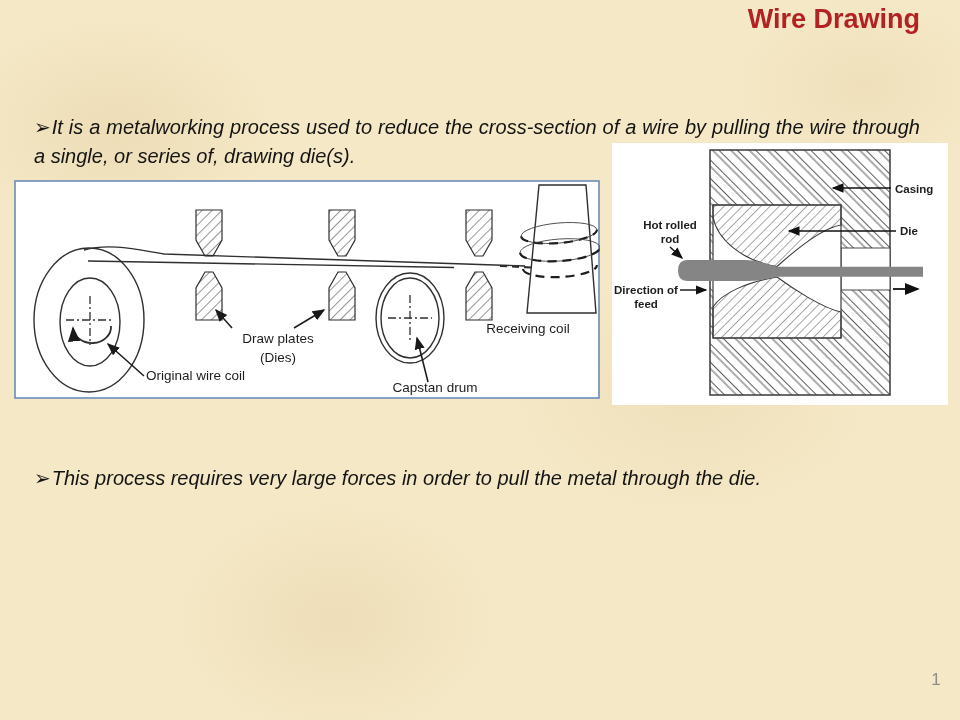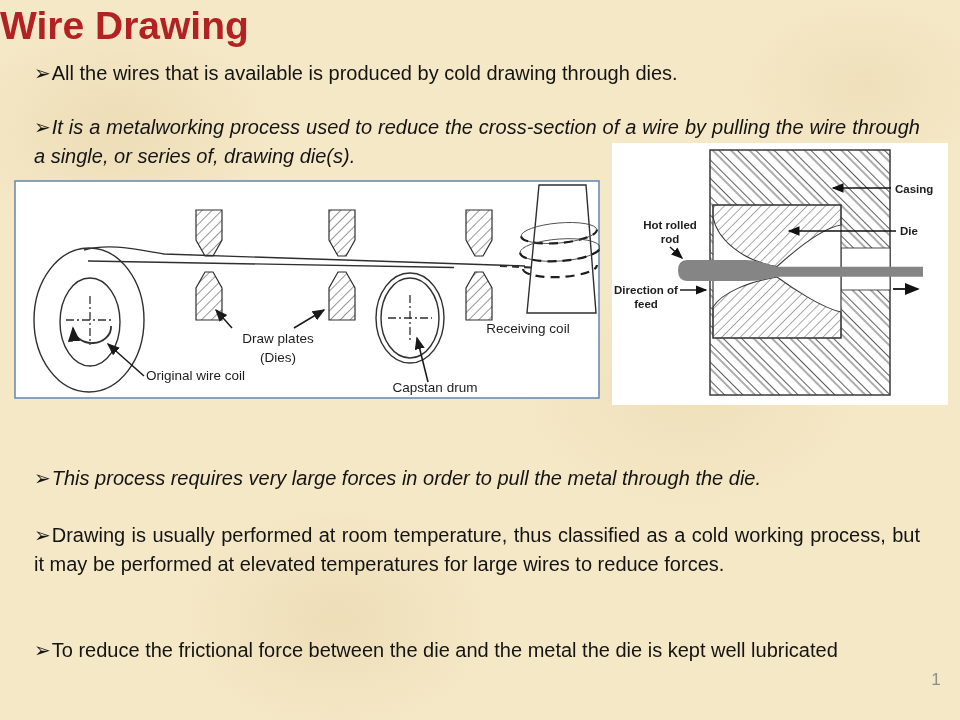--- a/index.html
+++ b/index.html
@@ -7,22 +7,22 @@
     position:relative;width:960px;height:720px;overflow:hidden;
     background-color:#f5e8c6;
     background-image:
       radial-gradient(ellipse 260px 180px at 12% 18%, rgba(208,182,130,.22), transparent 62%),
       radial-gradient(ellipse 300px 200px at 72% 55%, rgba(212,188,138,.18), transparent 60%),
       radial-gradient(ellipse 260px 190px at 35% 86%, rgba(208,182,130,.20), transparent 62%),
       radial-gradient(ellipse 220px 150px at 90% 12%, rgba(208,182,130,.16), transparent 60%);
     font-family:"Liberation Sans","DejaVu Sans",sans-serif;
   }
   .title{
-    position:absolute;top:4px;left:0;width:920px;text-align:left;
-    font-size:39px;font-weight:bold;color:#b22222;letter-spacing:0px;
+    position:absolute;top:4px;left:0;width:920px;text-align:right;
+    font-size:27px;font-weight:bold;color:#b22222;letter-spacing:0px;
   }
   .para{
     position:absolute;left:34px;width:886px;
     font-size:20px;line-height:29px;color:#141414;text-align:justify;margin:0;
   }
   .blt{padding-right:1px;}
   .p1{top:59px;} .p2{top:113px;font-style:italic;} .p3{top:408px;} .p4{top:464px;font-style:italic;} .p5{top:521px;} .p6{top:636px;}
   .fig-left{position:absolute;left:14px;top:180px;width:482px;height:219px;}
   .fig-right{position:absolute;left:612px;top:143px;width:336px;height:212px;}
   .fig-left svg,.fig-right svg{display:block;}
@@ -32,21 +32,20 @@
   }
   text{font-family:"Liberation Sans","DejaVu Sans",sans-serif;fill:#1d1d1d;}
 </style>
 </head>
 <body>
 
 <div class="slide">
 
   <div class="title">Wire Drawing</div>
 
-  <p class="para p1"><span class="blt">➢</span><span>All the wires that is available is produced by cold drawing through dies.</span></p>
 
   <p class="para p2"><span class="blt">➢</span><span>It is a metalworking process used to reduce the cross-section of a wire by pulling the wire through a single, or series of, drawing die(s).</span></p>
 
   <div class="fig-left">
     <svg width="586" height="219" viewBox="0 0 586 219">
       <defs>
         <pattern id="hatchD" width="7" height="7" patternUnits="userSpaceOnUse" patternTransform="rotate(45)">
           <line x1="0" y1="0" x2="0" y2="7" stroke="#3d3d3d" stroke-width="1.1"></line>
         </pattern>
         <marker id="ahL" markerWidth="10" markerHeight="9" refX="7.5" refY="3.4" orient="auto">
@@ -158,19 +157,17 @@
         <line x1="58" y1="104" x2="70" y2="115" marker-end="url(#ahR)"></line>
         <line x1="68" y1="147" x2="94" y2="147" marker-end="url(#ahR)"></line>
         <line x1="281" y1="146" x2="306" y2="146" stroke-width="1.8" marker-end="url(#ahR)"></line>
       </g>
     </svg>
   </div>
 
 
   <p class="para p4"><span class="blt">➢</span><span>This process requires very large forces in order to pull the metal through the die.</span></p>
 
-  <p class="para p5"><span class="blt">➢</span><span>Drawing is usually performed at room temperature, thus classified as a cold working process, but it may be performed at elevated temperatures for large wires to reduce forces.</span></p>
 
-  <p class="para p6"><span class="blt">➢</span><span>To reduce the frictional force between the die and the metal the die is kept well lubricated</span></p>
 
   <div class="pagenum">1</div>
 
 </div>
 
 </body></html>

